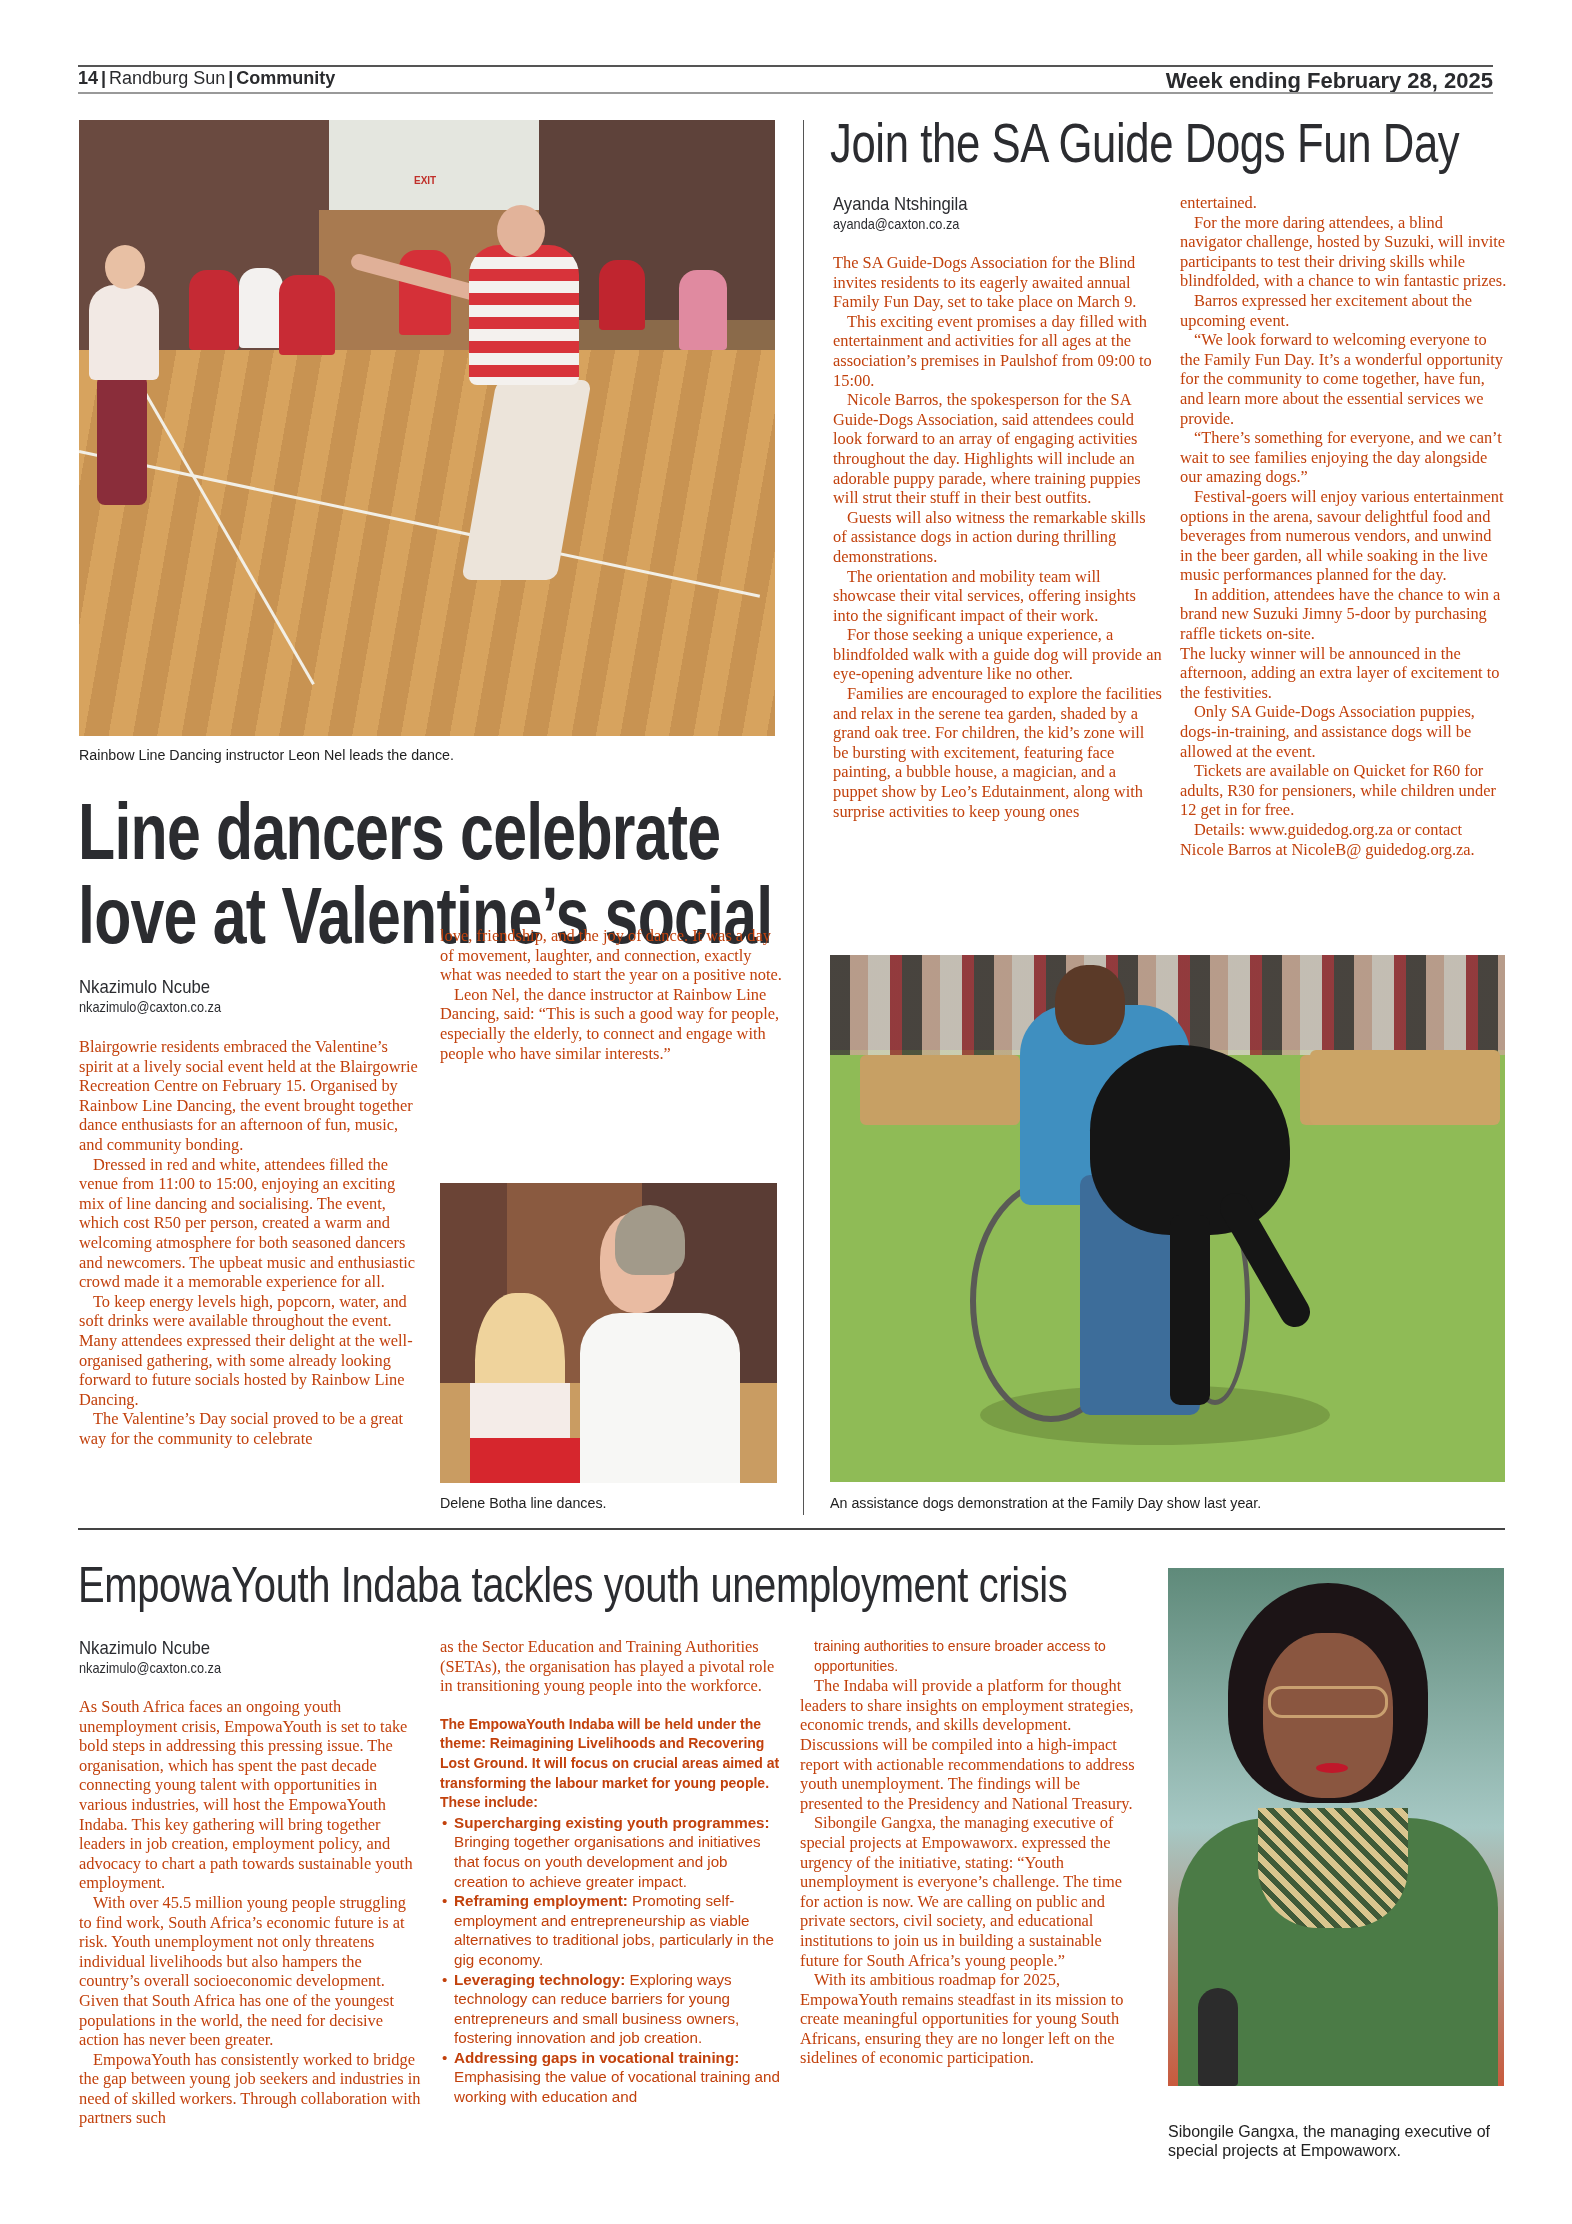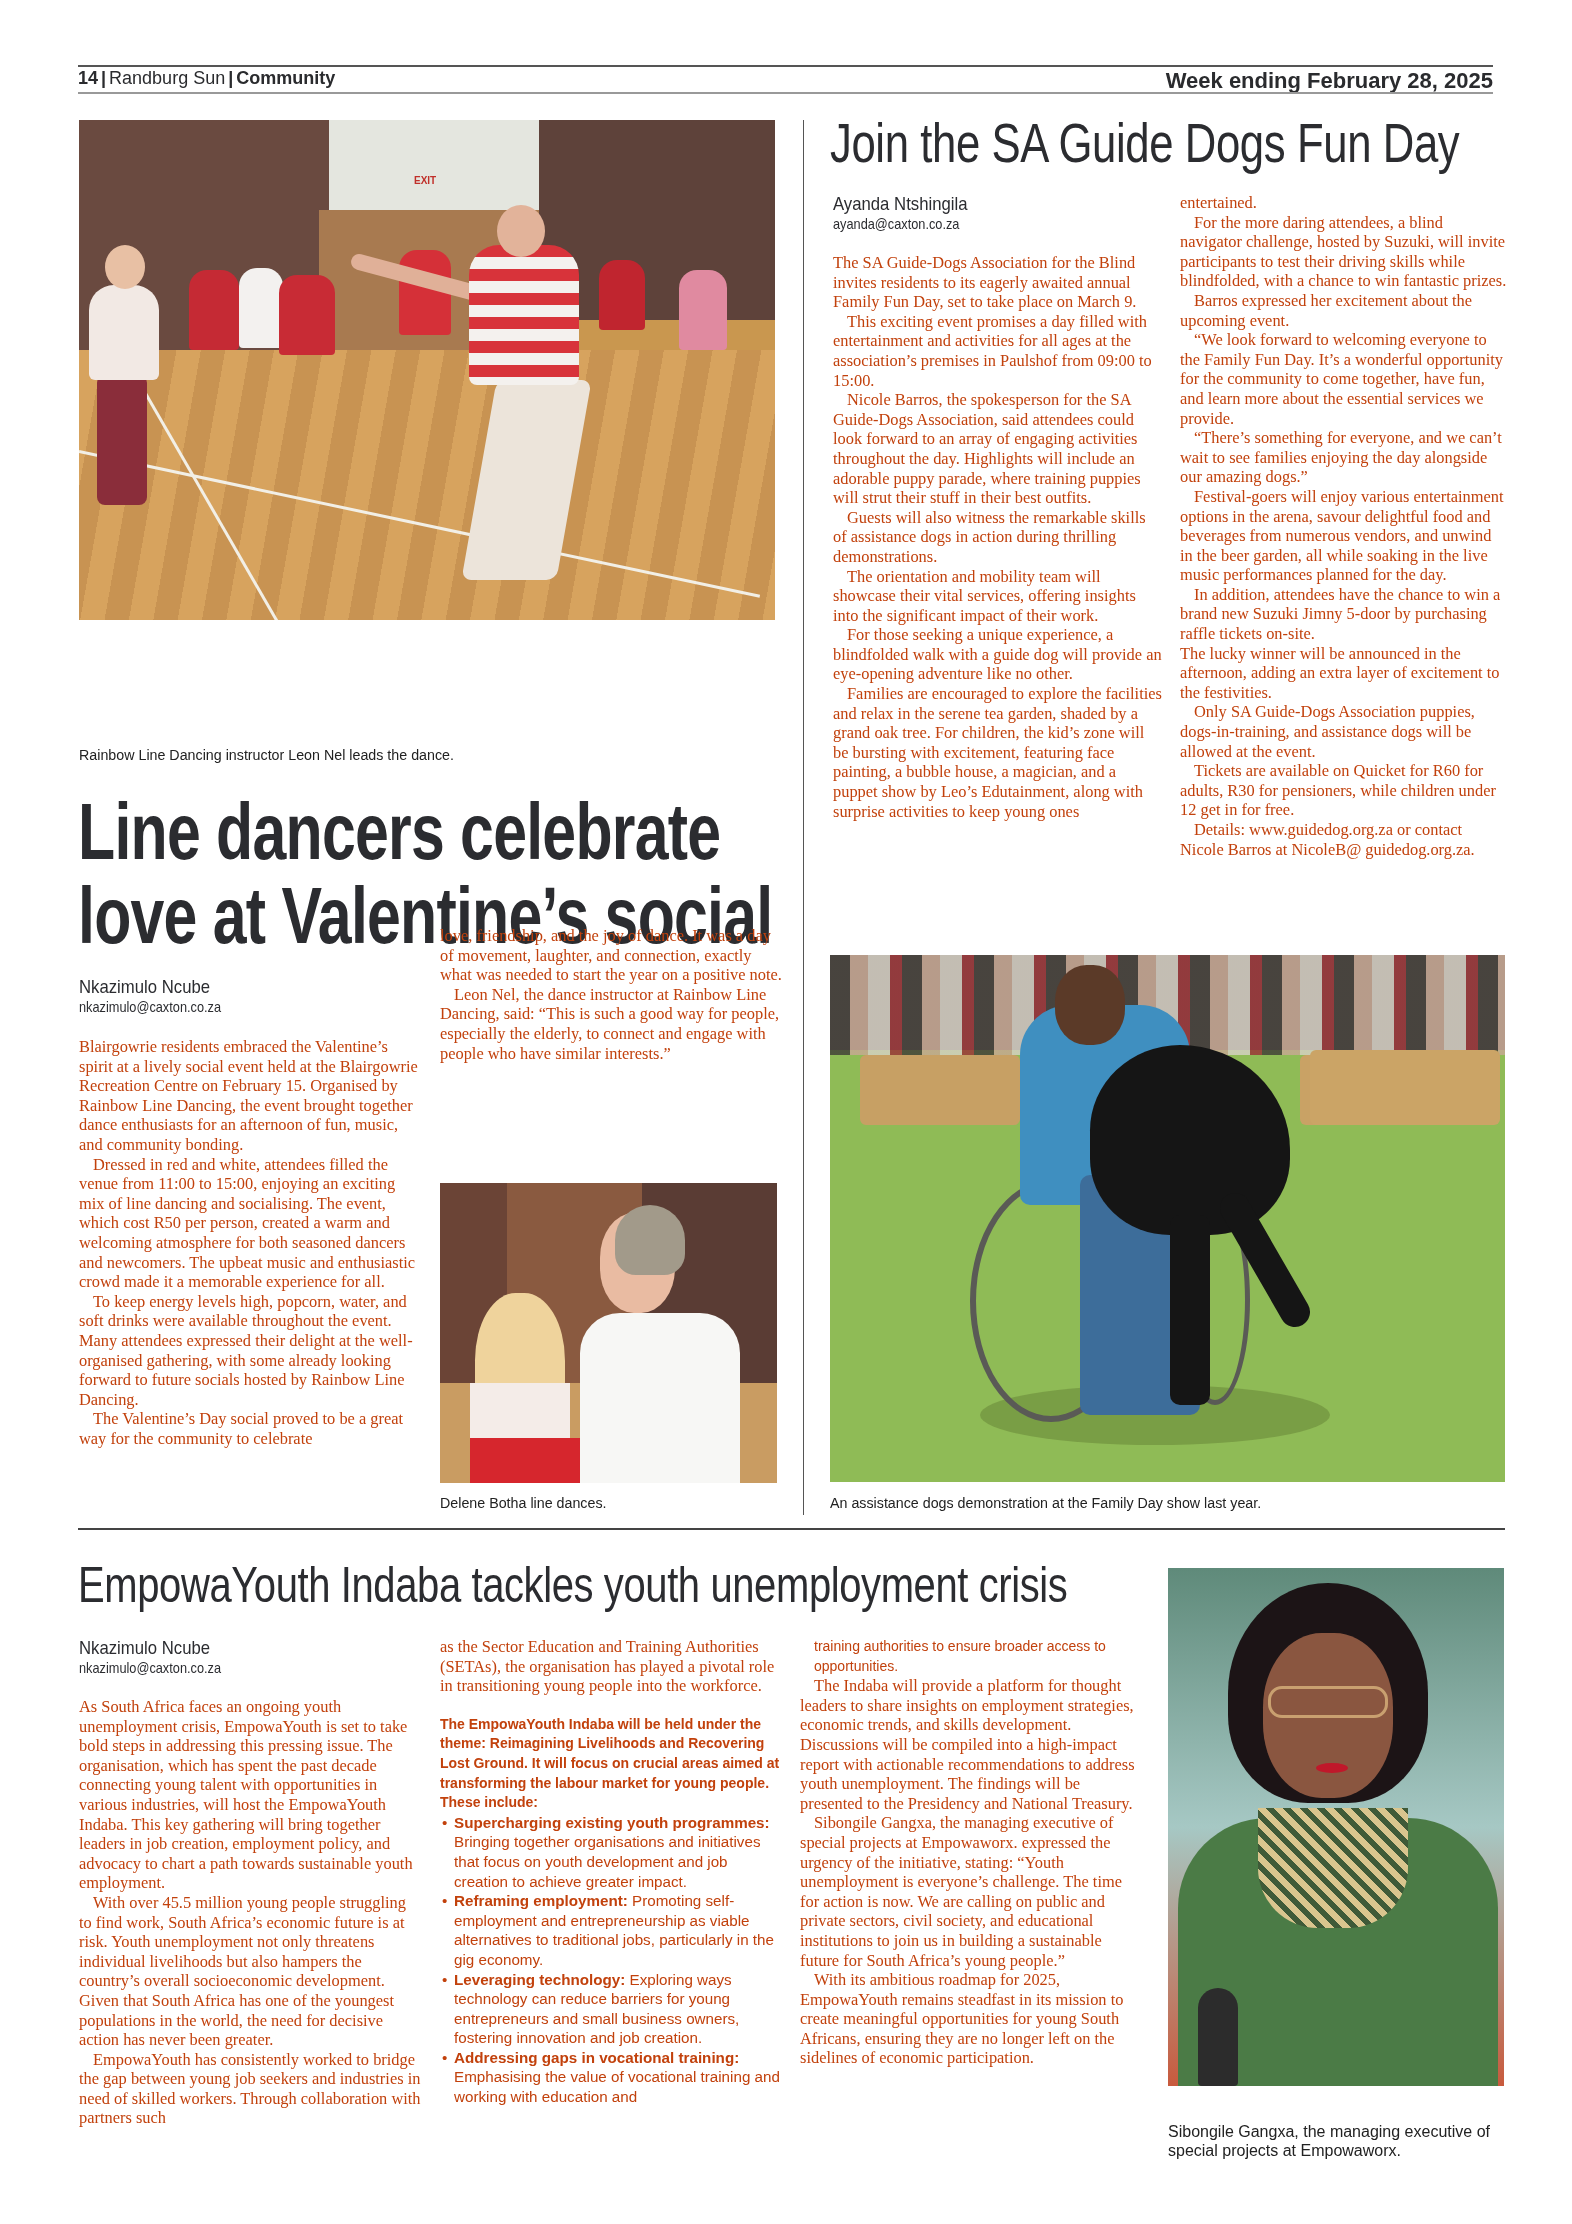--- a/index.html
+++ b/index.html
@@ -11,21 +11,21 @@
   #hdr-top { left:78px; top:65px; width:1415px; height:2px; background:#555; }
   #hdr-bot { left:78px; top:92px; width:1415px; height:2px; background:#999; }
   #hdr-left { left:78px; top:68px; font-size:18px; white-space:nowrap; }
   #hdr-left .num { font-weight:bold; }
   #hdr-left .pipe { font-weight:bold; margin:0 3px; }
   #hdr-left .sec { font-weight:bold; }
   #hdr-right { right:79px; top:68px; font-size:22px; font-weight:bold; white-space:nowrap; }
 
   
   .photo { position:absolute; overflow:hidden; }
-  #photo-dance { left:79px; top:120px; width:696px; height:500px;
+  #photo-dance { left:79px; top:120px; width:696px; height:616px;
     background:
       linear-gradient(180deg, rgba(0,0,0,0) 0 45%, rgba(0,0,0,0) 45%),
       linear-gradient(180deg, #6b4a3a 0 12%, #8a6a4a 12% 40%, #c9974f 40% 100%); }
   #photo-dance .wall-white { position:absolute; left:250px; top:0; width:210px; height:90px; background:#e4e6df; }
   #photo-dance .brick-l { position:absolute; left:0; top:0; width:250px; height:230px; background:#6a4a40; }
   #photo-dance .brick-r { position:absolute; left:460px; top:0; width:236px; height:200px; background:#5e423a; }
   #photo-dance .doors { position:absolute; left:240px; top:90px; width:220px; height:150px; background:#a87a50; }
   #photo-dance .floor { position:absolute; left:0; top:230px; width:696px; height:386px;
     background: repeating-linear-gradient(100deg, #d7a35e 0 24px, #c89352 24px 48px); }
   #photo-dance .line1 { position:absolute; left:0; top:330px; width:696px; height:3px; background:#f2efe6; transform:rotate(12deg); transform-origin:left; }

